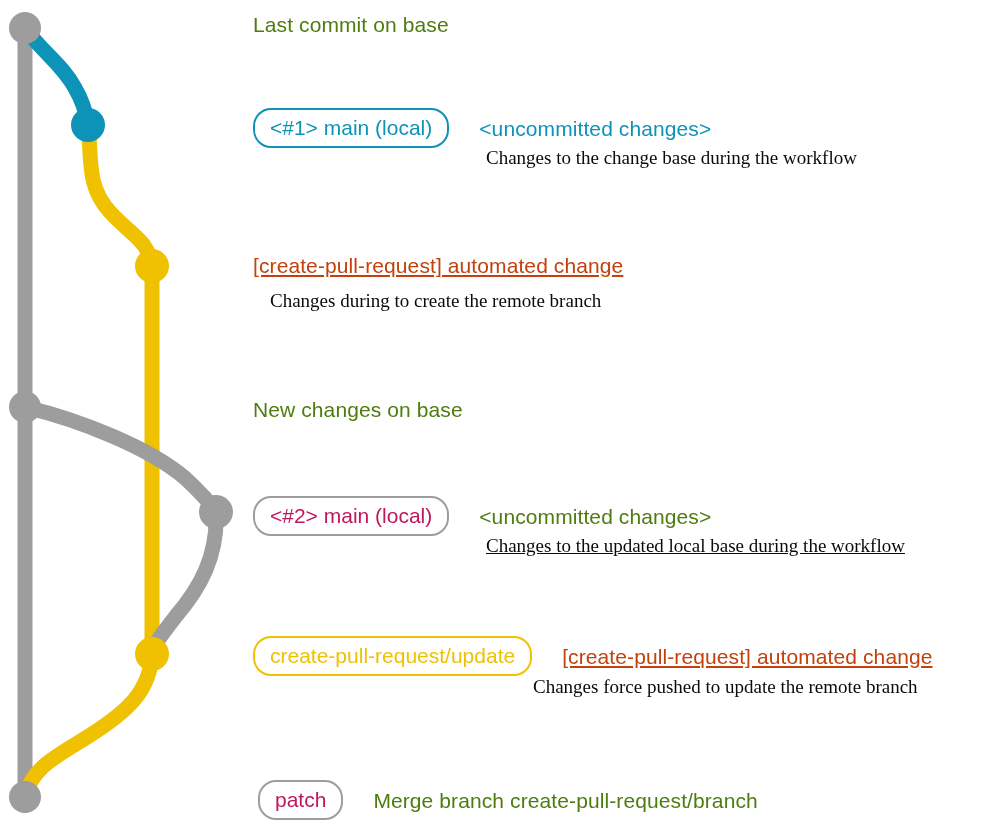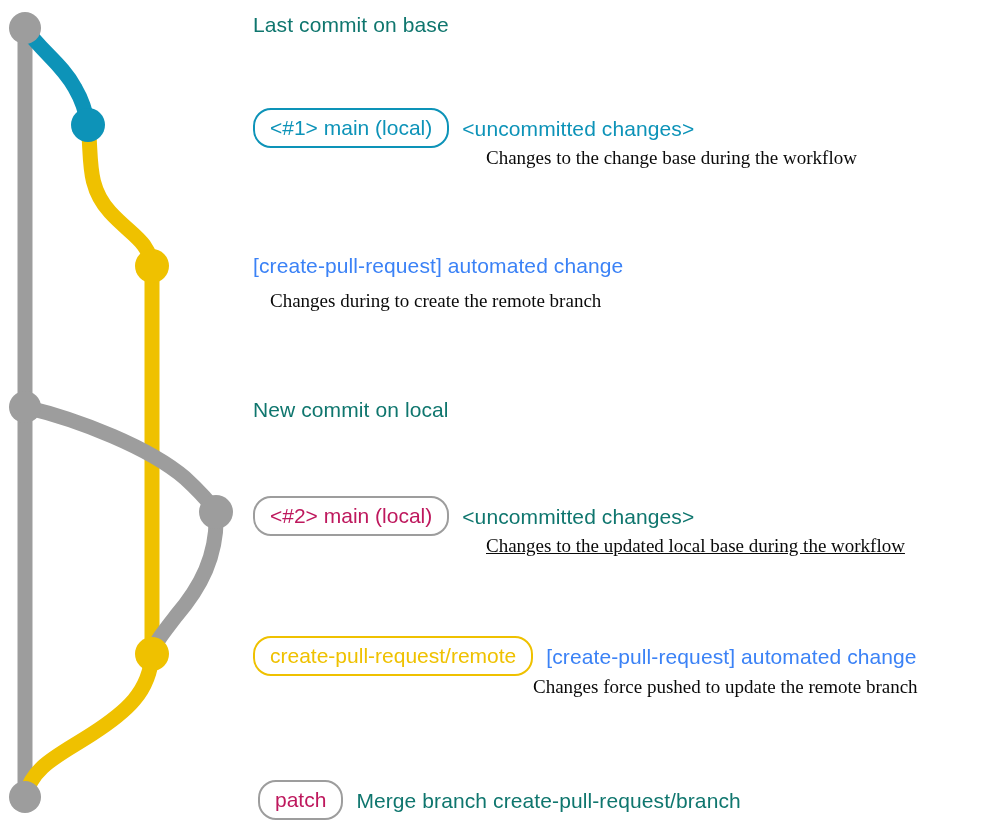--- a/index.html
+++ b/index.html
@@ -32,35 +32,35 @@
     align-items: center;
     white-space: nowrap;
   }
 
   
   .msg {
     font-size: 21px;
     letter-spacing: 0.1px;
     line-height: 1;
   }
-  .msg.grey   { color: #0f766e; }
+  .msg.grey   { color: #4d7c0f; }
   .msg.blue   { color: #0d93b8; }
-  .msg.yellow { color: #3b82f6; }
+  .msg.yellow { color: #c2410c; text-decoration: underline; }
 
   
   .badge {
     display: inline-block;
     border: 2px solid #9d9d9d;
     border-radius: 18px;
     padding: 7px 15px 8px 15px;
     font-size: 21px;
     line-height: 1;
     color: #9d9d9d;
     background: #ffffff;
-    margin-right: 13px;
+    margin-right: 30px;
   }
   .badge.blue   { border-color: #0d93b8; color: #0d93b8; }
   .badge.yellow { border-color: #efc100; color: #efc100; }
   .badge.grey   { border-color: #9d9d9d; color: #be185d; }
 
   
   .subtext {
     position: absolute;
     font-family: "Liberation Serif", serif;
     font-size: 19px;
@@ -114,31 +114,31 @@
   <span class="msg blue">&lt;uncommitted changes&gt;</span>
 </div>
 <div class="subtext" style="left:486px; top:148px;">Changes to the change base during the workflow</div>
 
 <div class="row" style="left:253px; top:255px;">
   <span class="msg yellow">[create-pull-request] automated change</span>
 </div>
 <div class="subtext" style="left:270px; top:291px;">Changes during to create the remote branch</div>
 
 <div class="row" style="left:253px; top:399px;">
-  <span class="msg grey">New commit on local</span>
+  <span class="msg grey">New changes on base</span>
 </div>
 
 <div class="row" style="left:253px; top:496px;">
   <span class="badge grey">&lt;#2&gt; main (local)</span>
   <span class="msg grey">&lt;uncommitted changes&gt;</span>
 </div>
 <div class="subtext" style="left:486px; top:536px;text-decoration:underline;">Changes to the updated local base during the workflow</div>
 
 <div class="row" style="left:253px; top:636px;">
-  <span class="badge yellow">create-pull-request/remote</span>
+  <span class="badge yellow">create-pull-request/update</span>
   <span class="msg yellow">[create-pull-request] automated change</span>
 </div>
 <div class="subtext" style="left:533px; top:677px;">Changes force pushed to update the remote branch</div>
 
 <div class="row" style="left:258px; top:780px;">
   <span class="badge grey">patch</span>
   <span class="msg grey">Merge branch create-pull-request/branch</span>
 </div>
 
 </body></html>

